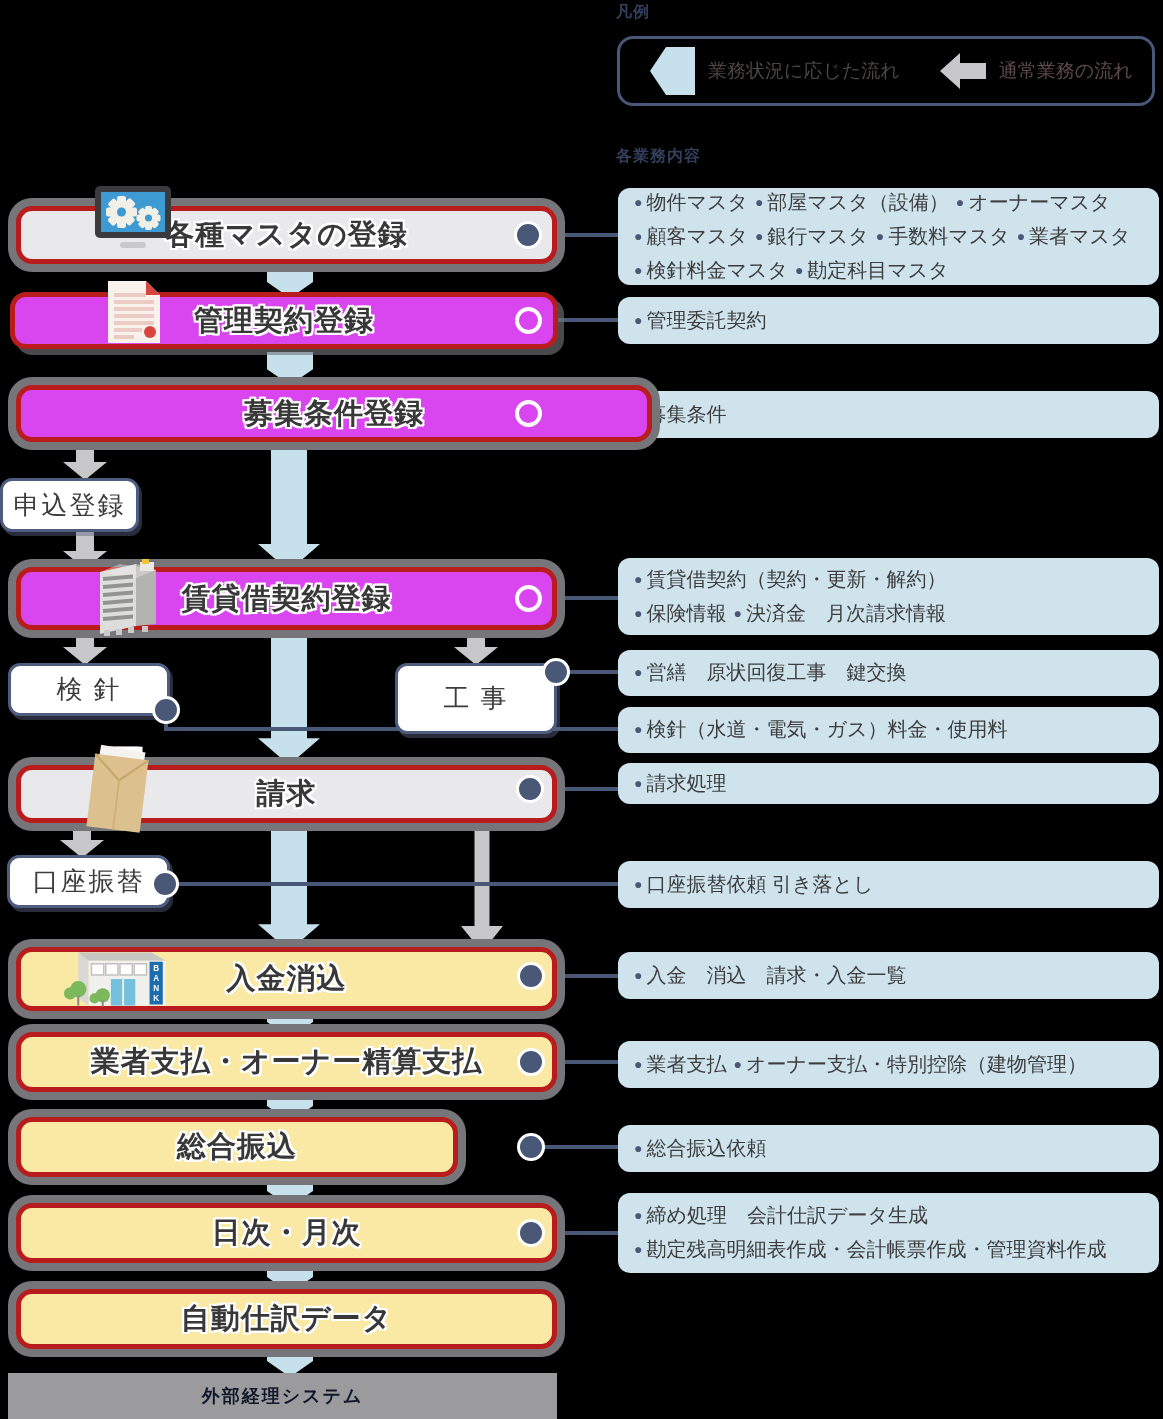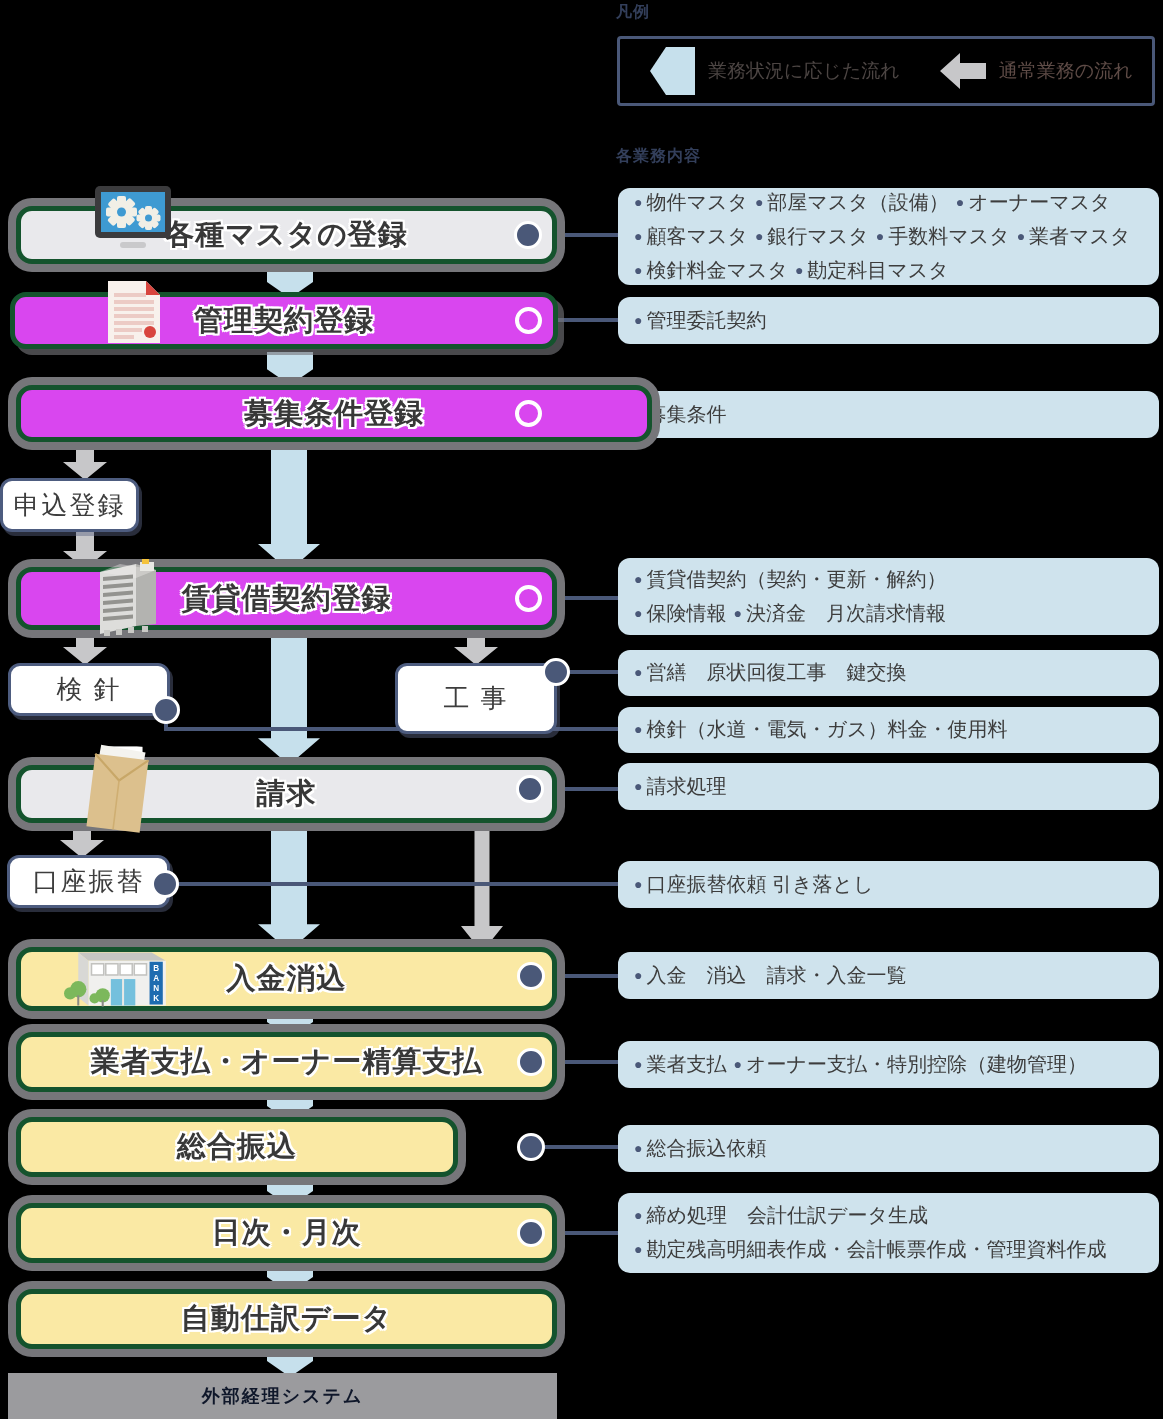--- a/index.html
+++ b/index.html
@@ -1,20 +1,20 @@
 <!DOCTYPE html>
 <html><head>
 <meta charset="utf-8">
 <style>
   html,body{margin:0;padding:0;background:#000;}
   .stage{position:relative;width:1163px;height:1419px;background:#000;overflow:hidden;
          font-family:"Liberation Sans","DejaVu Sans",sans-serif;}
   
   .box{position:absolute;box-sizing:border-box;display:flex;align-items:center;justify-content:center;z-index:4;}
-  .big{border:5px solid #14532d;border-radius:16px;}
+  .big{border:5px solid #b91c1c;border-radius:16px;}
   .ring{box-shadow:0 0 0 8px #76767a;}
   .drop{box-shadow:6px 6px 0 rgba(118,118,122,.62);}
   .navy{background:#d946ef;}
   .grayfill{background:#e9e9ec;}
   .yellow{background:#fae9a4;}
   .small{background:#fff;border:3px solid #4d5c7f;border-radius:12px;box-shadow:3px 4px 0 rgba(90,100,130,.45);}
   .footerbar{background:#9b9b9e;z-index:4;}
   .blabel{font-weight:bold;font-size:29px;color:#383838;letter-spacing:1px;white-space:nowrap;}
   .halo{text-shadow:-2px -2px 0 #fff,2px -2px 0 #fff,-2px 2px 0 #fff,2px 2px 0 #fff,
         -2px 0 0 #fff,2px 0 0 #fff,0 -2px 0 #fff,0 2px 0 #fff;}
@@ -29,21 +29,21 @@
   .bull{color:#4a5878;font-size:14px;margin-right:4px;position:relative;top:-2px;}
   
   .nline{position:absolute;background:#4a5878;z-index:2;}
   .dot{position:absolute;width:22px;height:22px;border-radius:50%;background:#4a5878;border:3px solid #fff;z-index:6;}
   .dot.ringdot{background:transparent;border:4px solid #fff;width:19px;height:19px;}
   .arrow{position:absolute;z-index:1;}
   .bluefill{background:#c6e0ec;}
   
   .hdr{position:absolute;font-weight:bold;font-size:16px;color:#333f5b;letter-spacing:1px;}
   .legendbox{position:absolute;left:617px;top:36px;width:538px;height:70px;border:3px solid #4a5878;
-             border-radius:4px;box-sizing:border-box;display:flex;align-items:center;padding-left:30px;}
+             border-radius:16px;box-sizing:border-box;display:flex;align-items:center;padding-left:30px;}
   .legendlabel{font-size:19px;color:#4c4543;white-space:nowrap;}
 </style>
 </head>
 <body>
 
 <div class="stage">
 
   <div class="hdr" style="left:616px;top:2px;">凡例</div>
   <div class="legendbox">
     <svg width="45" height="48" viewBox="0 0 45 48">
@@ -137,21 +137,21 @@
     <div class="band" style="top: 650px; height: 46px;">
       <div class="bline">
         <span class="bitem"><span class="bull">●</span><span>営繕　原状回復工事　鍵交換</span></span>
       </div>
     </div>
     <div class="band" style="top: 707px; height: 46px;">
       <div class="bline">
         <span class="bitem"><span class="bull">●</span><span>検針（水道・電気・ガス）料金・使用料</span></span>
       </div>
     </div>
-    <div class="band" style="top: 763px; height: 47px;">
+    <div class="band" style="top: 763px; height: 41px;">
       <div class="bline">
         <span class="bitem"><span class="bull">●</span><span>請求処理</span></span>
       </div>
     </div>
     <div class="band" style="top: 861px; height: 47px;">
       <div class="bline">
         <span class="bitem"><span class="bull">●</span><span>口座振替依頼 引き落とし</span></span>
       </div>
     </div>
     <div class="band" style="top: 952px; height: 47px;">

